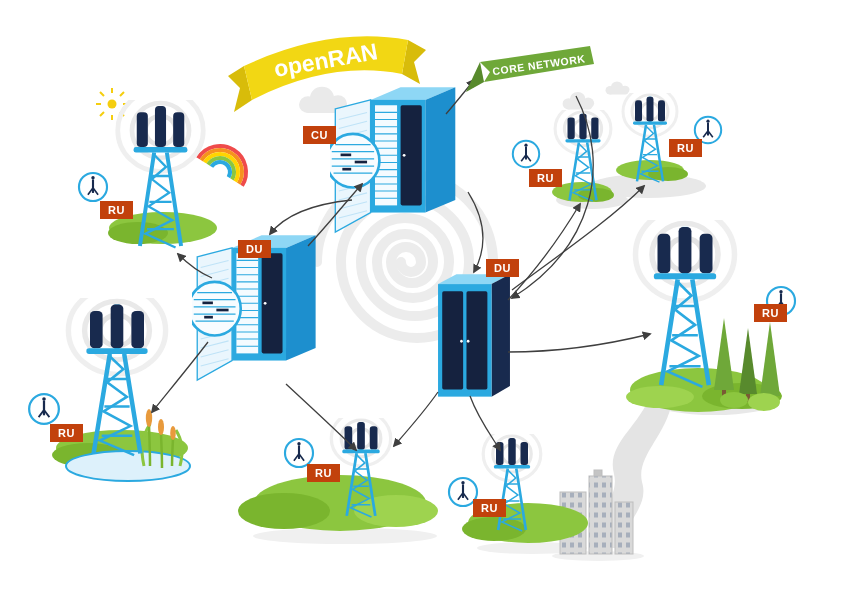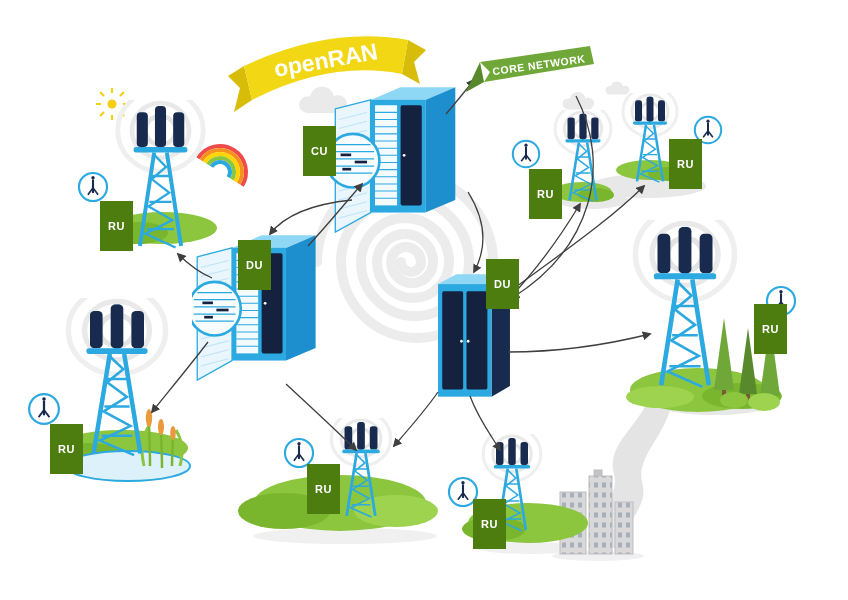--- a/index.html
+++ b/index.html
@@ -1,23 +1,23 @@
 <!DOCTYPE html>
 <html><head>
 <meta charset="utf-8">
 <style>
   html,body{margin:0;padding:0;background:#fff;font-family:"Liberation Sans",sans-serif;}
   .scene{position:relative;width:848px;height:600px;background:#ffffff;overflow:hidden;}
   .scene svg.canvas{position:absolute;left:0;top:0;}
   .badge{
     position:absolute;
-    background:#4d7c0f;
+    background:#c2410c;
     color:#ffffff;
     font:700 11px/18px "Liberation Sans",sans-serif;
-    padding:16px 8px;
+    padding:0 8px;
     height:18px;
     letter-spacing:.5px;
     text-align:center;
     white-space:nowrap;
   }
 </style>
 </head>
 <body>
 
 <div class="scene">

